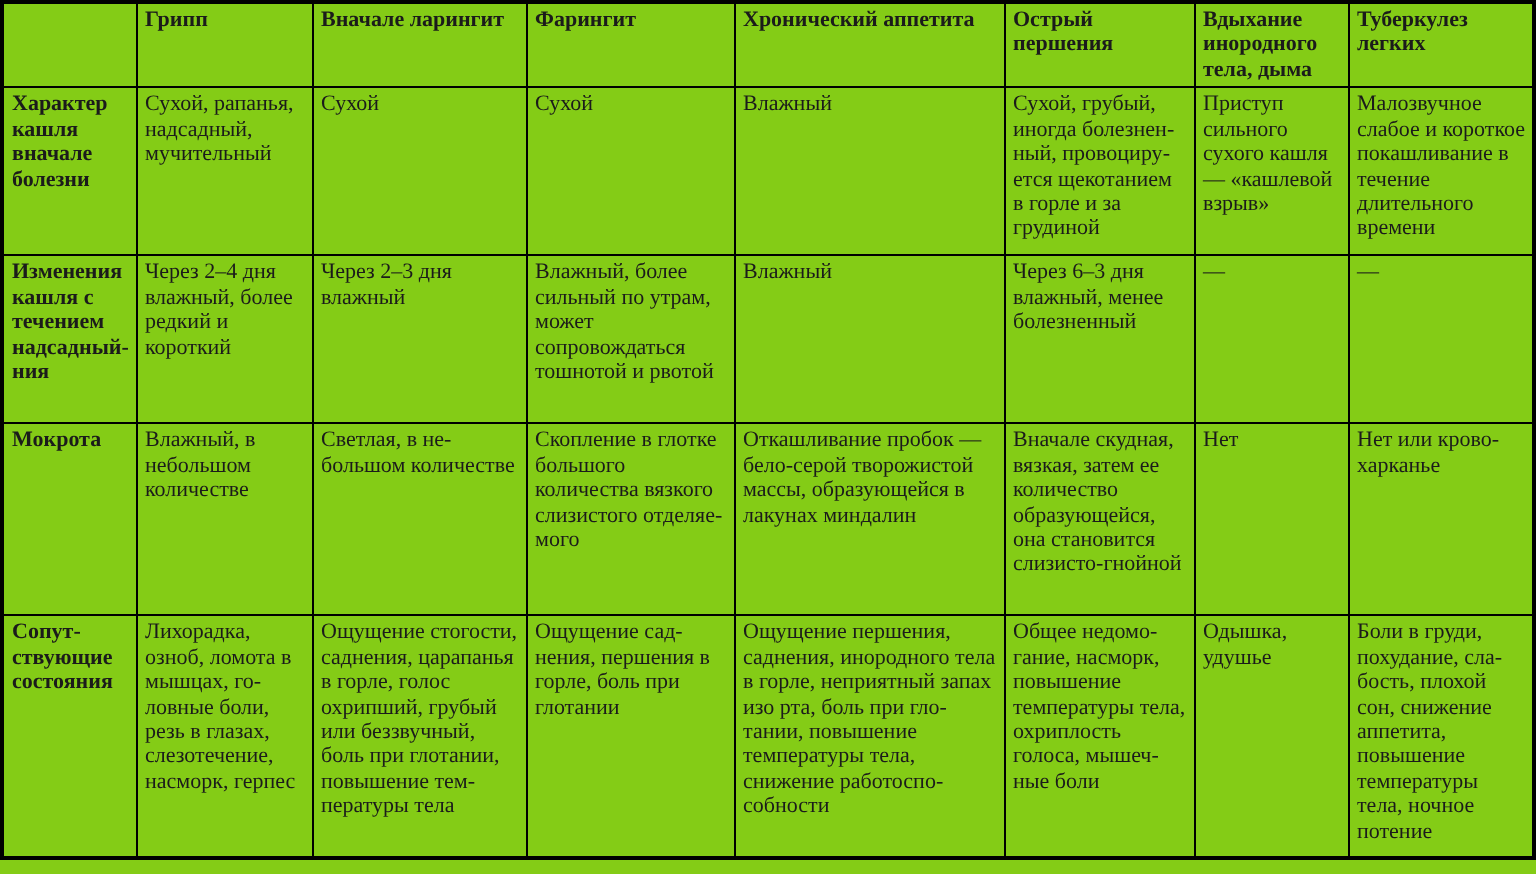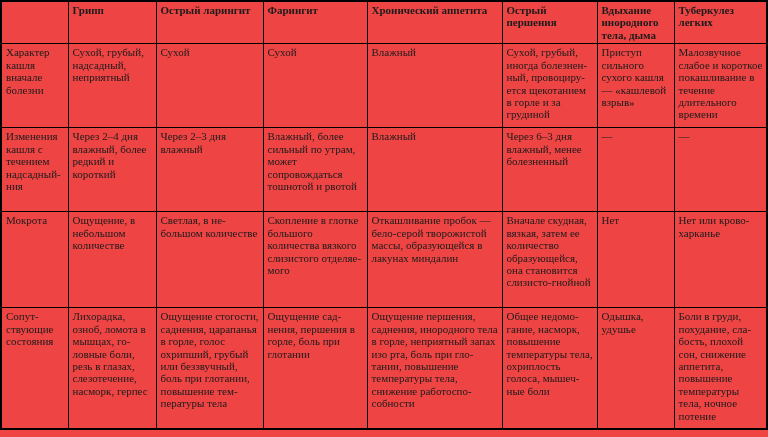--- a/index.html
+++ b/index.html
@@ -3,21 +3,21 @@
 <meta charset="utf-8">
 <style>
   html, body {
     margin: 0;
     padding: 0;
     background: #ffffff;
   }
   .page {
     width: 768px;
     height: 437px;
-    background: #ef4444;
+    background: #84cc16;
     overflow: hidden;
     box-sizing: border-box;
   }
   table.cmp {
     border-collapse: collapse;
     table-layout: fixed;
     width: 766px;
     margin: 0;
     font-family: "Liberation Serif", "DejaVu Serif", serif;
     font-size: 11px;
@@ -29,21 +29,21 @@
     vertical-align: top;
     text-align: left;
     padding: 2px 3px 2px 4px;
     line-height: 1.13;
     font-weight: normal;
     overflow: hidden;
     word-wrap: break-word;
     hyphens: manual;
   }
   table.cmp thead th { font-weight: bold; }
-  table.cmp tbody th { font-weight: normal; margin-top: 28px; }
+  table.cmp tbody th { font-weight: bold; margin-top: 28px; }
   col.c0 { width: 67px; }
   col.c1 { width: 88px; }
   col.c2 { width: 107px; }
   col.c3 { width: 104px; }
   col.c4 { width: 135px; }
   col.c5 { width: 95px; }
   col.c6 { width: 77px; }
   col.c7 { width: 93px; }
   tr.hdr  { height: 40px; }
   tr.r0   { height: 84px; }
@@ -63,52 +63,52 @@
         <col class="c3">
       <col class="c4">
         <col class="c5">
         <col class="c6">
         <col class="c7">
     </colgroup>
     <thead>
       <tr class="hdr">
         <th></th>
         <th>Грипп</th>
-        <th>Острый ларингит</th>
+        <th>Вначале ларингит</th>
         <th>Фарингит</th>
         <th>Хронический аппетита</th>
         <th>Острый першения</th>
         <th>Вдыхание инородного тела, дыма</th>
         <th>Туберкулез легких</th>
       </tr>
     </thead>
     <tbody>
       <tr class="r0">
         <th>Характер кашля вначале болезни</th>
-        <td>Сухой, грубый, надсадный, неприятный</td>
+        <td>Сухой, рапанья, надсадный, мучительный</td>
         <td>Сухой</td>
         <td>Сухой</td>
         <td>Влажный</td>
         <td>Сухой, грубый, иногда болезнен­ный, провоциру­ется щекотанием в горле и за грудиной</td>
         <td>Приступ сильного сухого кашля — «кашлевой взрыв»</td>
         <td>Малозвучное слабое и корот­кое покашли­вание в течение длительного времени</td>
       </tr>
       <tr class="r1">
         <th>Измене­ния кашля с течением надсадный­ния</th>
         <td>Через 2–4 дня влажный, более редкий и короткий</td>
         <td>Через 2–3 дня влажный</td>
         <td>Влажный, более сильный по утрам, может сопровождать­ся тошнотой и рвотой</td>
         <td>Влажный</td>
         <td>Через 6–3 дня влажный, менее болезненный</td>
         <td>—</td>
         <td>—</td>
       </tr>
       <tr class="r2">
         <th>Мокрота</th>
-        <td>Ощущение, в небольшом количестве</td>
+        <td>Влажный, в небольшом количестве</td>
         <td>Светлая, в не­большом коли­честве</td>
         <td>Скопление в глотке боль­шого количества вязкого слизи­стого отделяе­мого</td>
         <td>Откашливание пробок — бело-серой творожистой массы, образующейся в ла­кунах миндалин</td>
         <td>Вначале скудная, вязкая, затем ее количество образующейся, она становится слизисто-гной­ной</td>
         <td>Нет</td>
         <td>Нет или крово­харканье</td>
       </tr>
       <tr class="r3">
         <th>Сопут­ствующие состояния</th>
         <td>Лихорадка, озноб, ломота в мышцах, го­ловные боли, резь в глазах, слезотечение, насморк, герпес</td>

